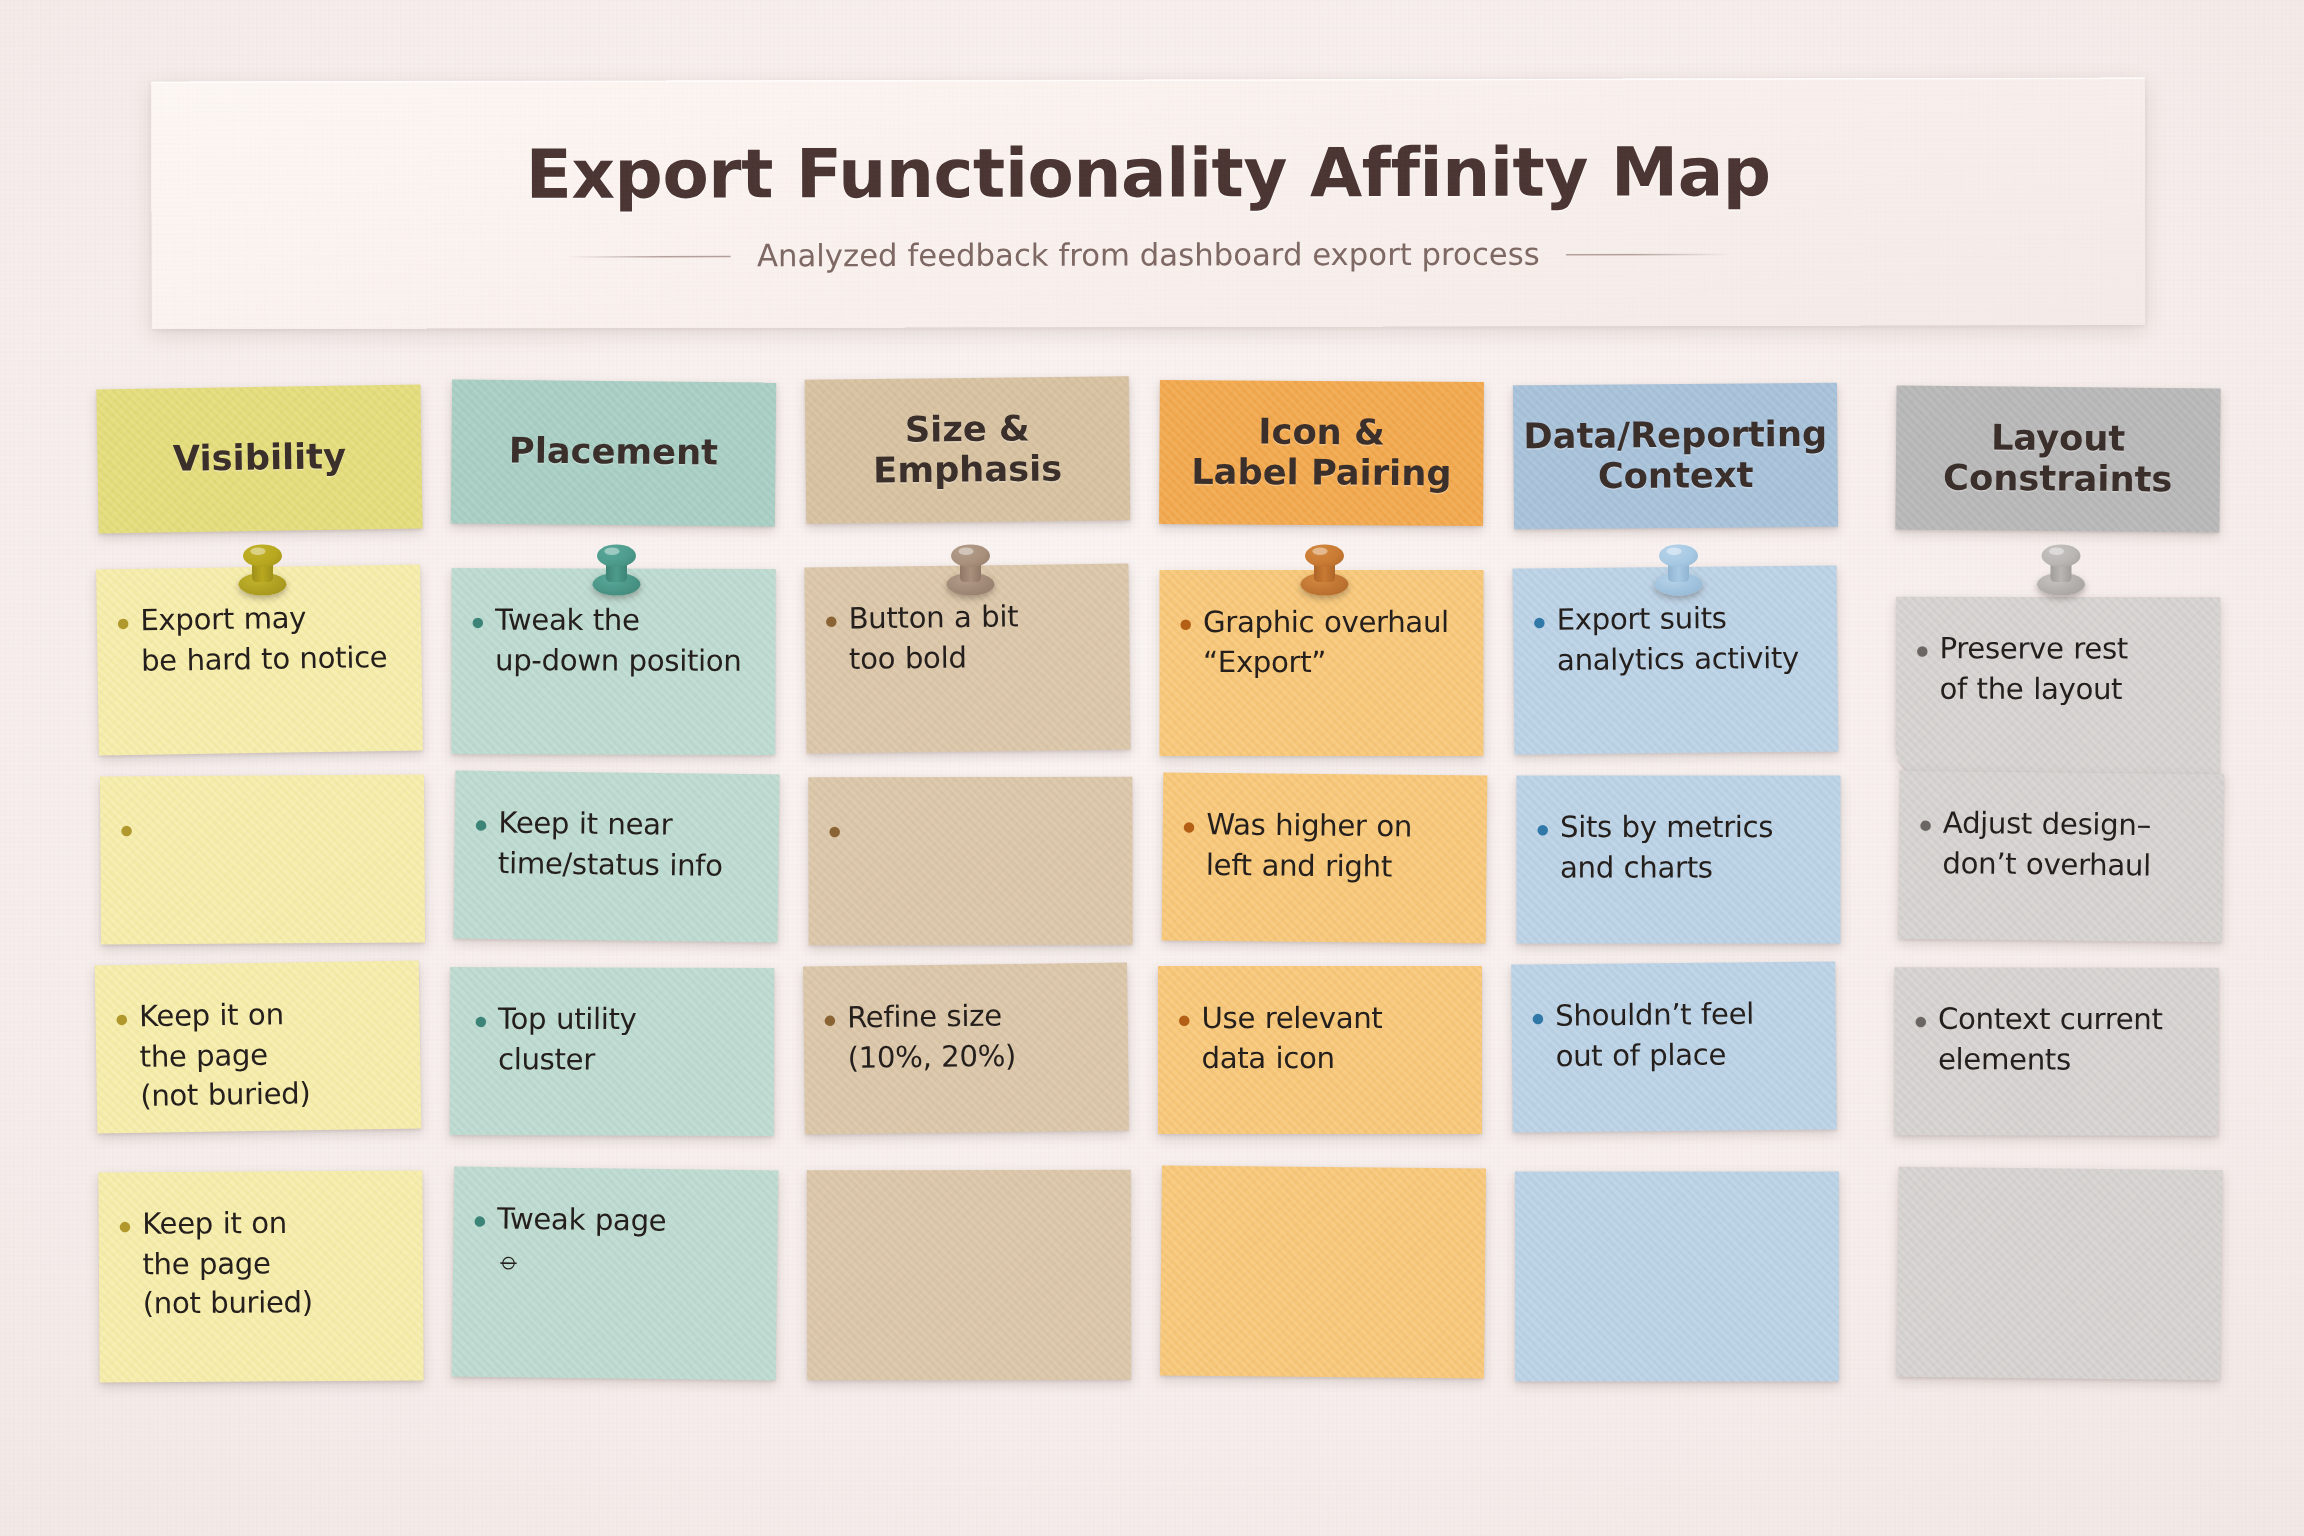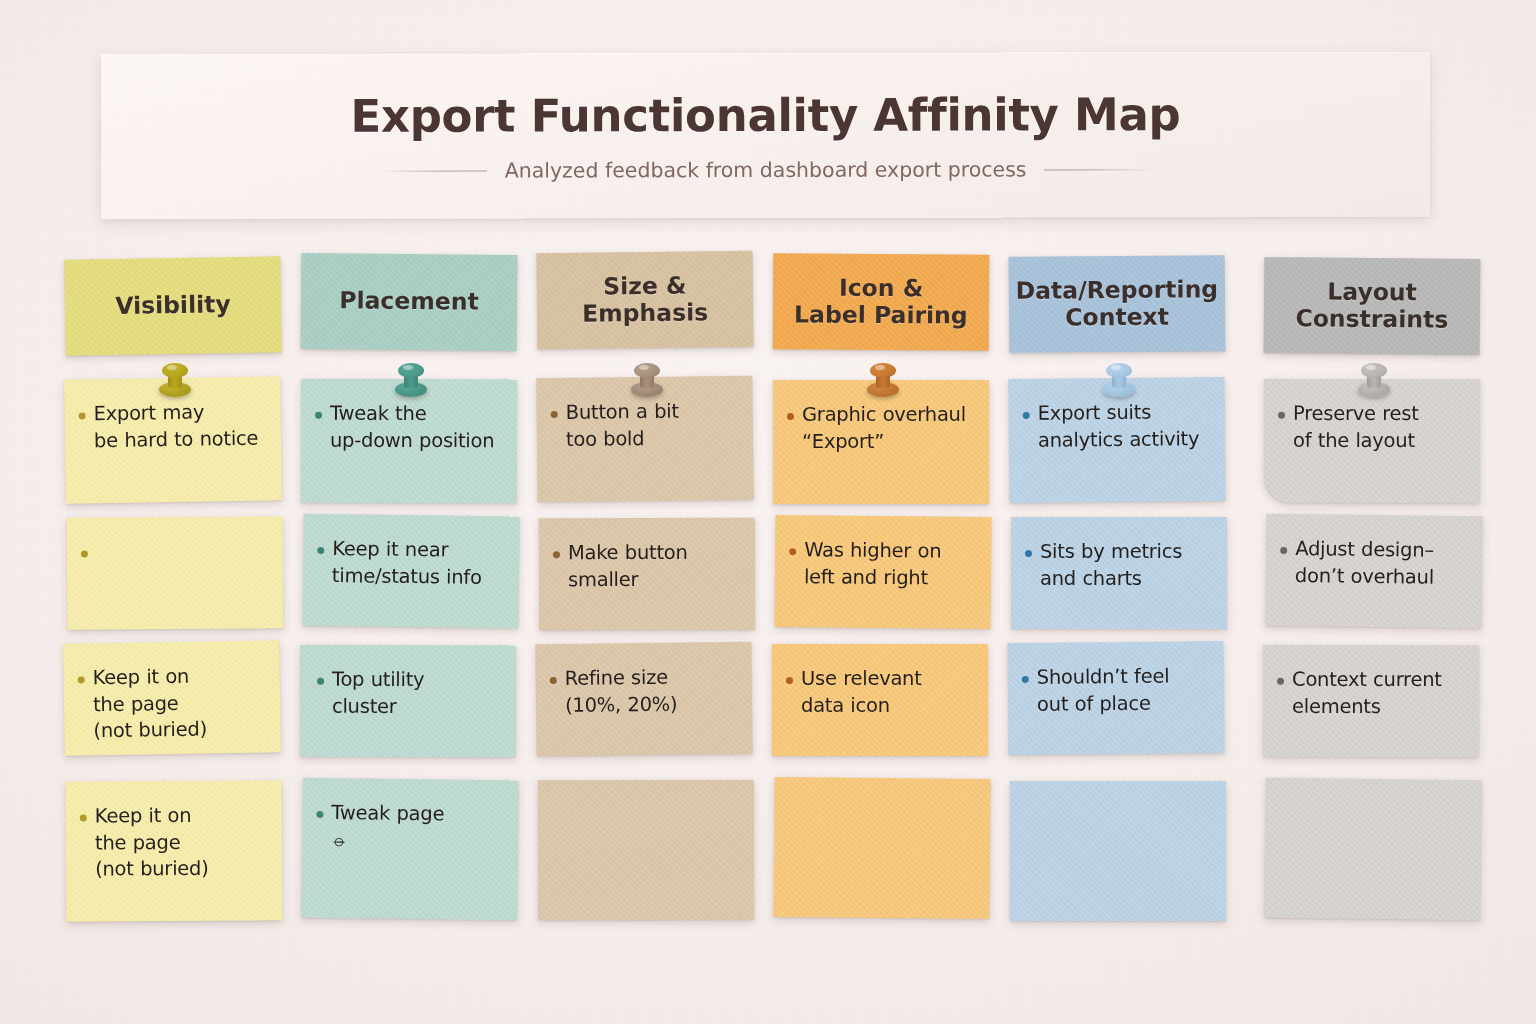--- a/index.html
+++ b/index.html
@@ -169,21 +169,21 @@
   .note-text {
     font-family: "DejaVu Sans", sans-serif;
     font-size: 19.5px;
     line-height: 1.36;
     color: #241f1c;
     letter-spacing: -0.25px;
     word-spacing: 0.5px;
   }
 
   
-  .note.curl-bl { border-bottom-left-radius: 26px; }
+  .note.curl-bl { border-bottom-left-radius: 26px; margin-top: 19px; }
 
   
   .pin {
     position: absolute;
     width: 34px;
     height: 40px;
     z-index: 30;
     pointer-events: auto;
   }
   .pin .pin-base {
@@ -354,24 +354,20 @@
     <div class="pin" style="left: 630px; top: 362px;">
       <div class="pin-base" style="background: radial-gradient(at 38% 30%, rgb(179, 157, 138), rgb(143, 120, 101));"></div>
       <div class="pin-stem" style="background: linear-gradient(90deg, rgb(143, 120, 101), rgb(168, 144, 124), rgb(143, 120, 101));"></div>
       <div class="pin-cap" style="background: radial-gradient(at 35% 28%, rgb(179, 157, 138), rgb(168, 144, 124) 55%, rgb(143, 120, 101));"></div>
       <div class="pin-gloss"></div>
     </div>
     <div class="note" style="left: 539px; top: 518px; height: 112px; background: rgb(220, 199, 169); transform: rotate(-0.13deg);">
       <div class="paper-tex"></div>
       <div class="note-body">
         <div class="bullet" style="background: rgb(138, 100, 53);"></div>
-        <div class="note-text">
-          <div>Make button</div>
-          <div>smaller</div>
-        </div>
       </div>
     </div>
     <div class="note" style="left: 536px; top: 643px; height: 112px; background: rgb(220, 199, 169); transform: rotate(-0.68deg);">
       <div class="paper-tex"></div>
       <div class="note-body">
         <div class="bullet" style="background: rgb(138, 100, 53);"></div>
         <div class="note-text">
           <div>Refine size</div>
           <div>(10%, 20%)</div>
         </div>

